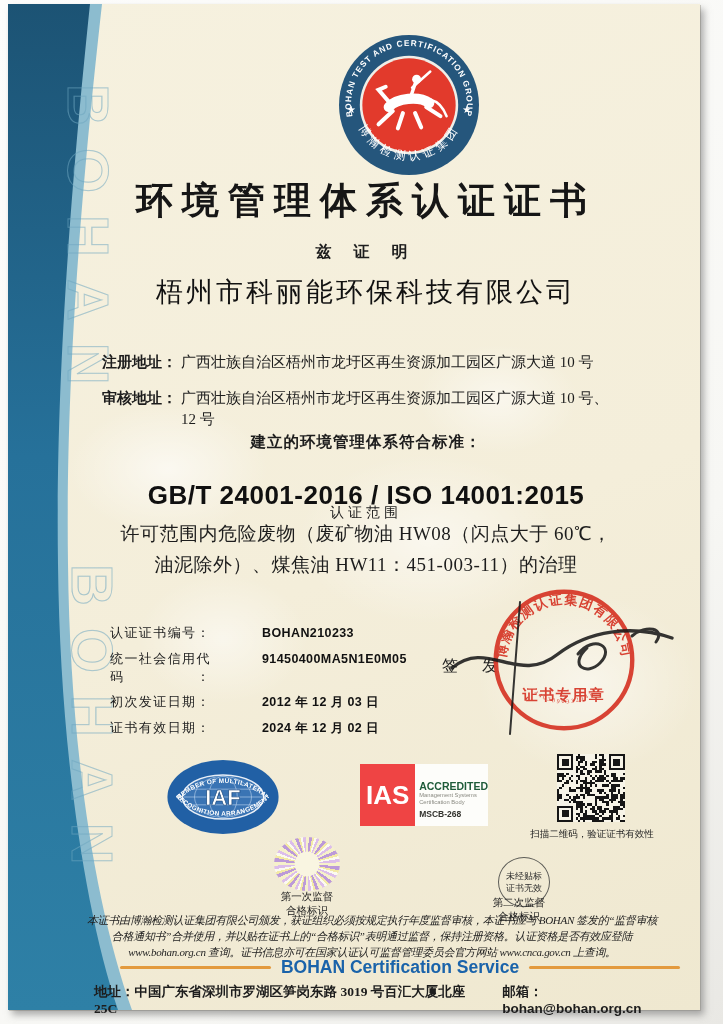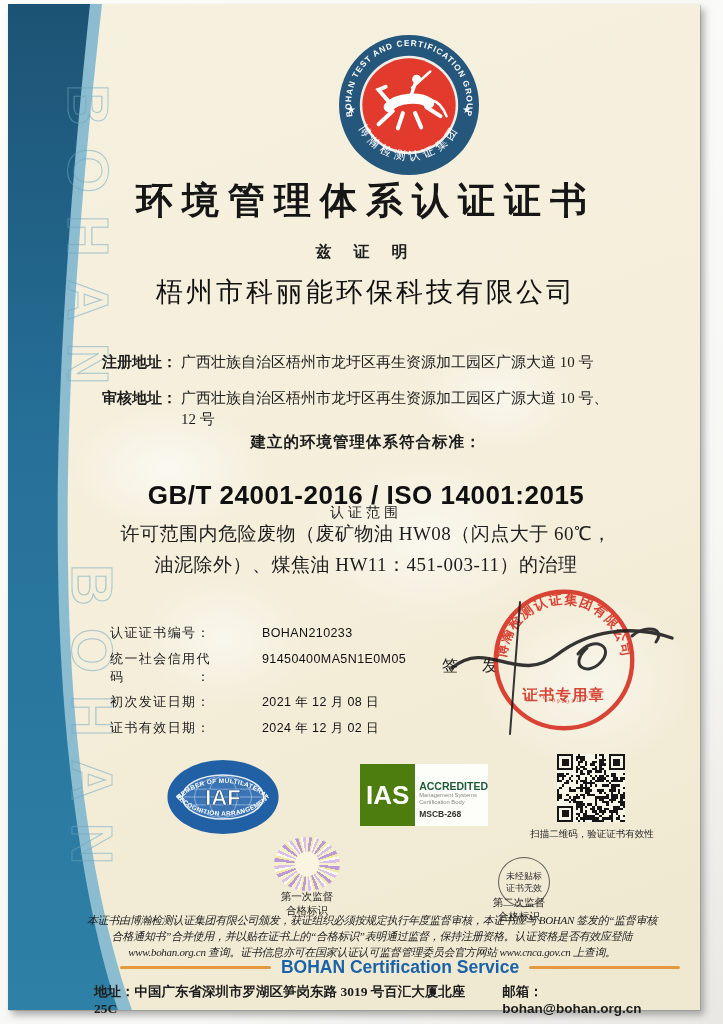--- a/index.html
+++ b/index.html
@@ -22,27 +22,27 @@
   .addr-row .lbl{font-weight:600;white-space:nowrap;margin-right:4px;}
   .addr1{top:348px;}
   .addr2{top:384px;}
   .std-intro{top:428px;font-size:15.5px;font-weight:bold;letter-spacing:1px;}
   .std-code{top:476px;font-size:26px;font-weight:bold;font-family:"Liberation Sans",sans-serif;letter-spacing:.5px;color:#101010;}
   .scope-label{top:500px;font-size:14px;font-weight:normal;letter-spacing:4px;}
   .scope{top:514px;font-size:19px;line-height:31px;letter-spacing:.5px;white-space:pre-line;}
   .fields{position:absolute;left:102px;top:620px;font-size:13px;}
   .frow{display:flex;align-items:baseline;margin-bottom:7.5px;}
   .frow .flabel{display:inline-block;width:100px;text-align:justify;text-align-last:justify;letter-spacing:.5px;color:#222;}
-  .frow .fvalue{margin-left:36px;font-family:"Liberation Sans",sans-serif;font-weight:normal;font-size:12.5px;color:#111;letter-spacing:.4px;padding-left:16px;}
+  .frow .fvalue{margin-left:36px;font-family:"Liberation Sans",sans-serif;font-weight:bold;font-size:12.5px;color:#111;letter-spacing:.4px;padding-left:16px;}
   .issue{position:absolute;left:434px;top:652px;font-size:16px;letter-spacing:10px;}
   .stamp{position:absolute;left:478px;top:578px;width:156px;height:156px;opacity:.95;}
   .signature{position:absolute;left:428px;top:590px;width:244px;height:148px;}
   .iaf{position:absolute;left:158px;top:754px;width:114px;height:78px;}
   .ias{position:absolute;left:352px;top:760px;width:128px;height:62px;display:flex;background:#fdfdfa;}
-  .ias-sq{width:58px;height:62px;background:#4d7c0f;color:#fff;display:flex;align-items:center;justify-content:center;
+  .ias-sq{width:58px;height:62px;background:#ef4444;color:#fff;display:flex;align-items:center;justify-content:center;
     font-family:"Liberation Sans",sans-serif;font-weight:bold;font-size:26px;letter-spacing:0;}
   .ias-right{padding:16px 0 0 4px;font-family:"Liberation Sans",sans-serif;}
   .ias-acc{color:#1e5b39;font-weight:bold;font-size:10.5px;}
   .ias-sub{color:#8a8a82;font-size:5.8px;line-height:7px;}
   .ias-code{color:#33332e;font-weight:bold;font-size:8.5px;margin-top:3px;}
   .qr{position:absolute;left:549px;top:750px;width:68px;height:68px;}
   .qr-caption{position:absolute;left:493px;top:824px;width:182px;text-align:center;font-size:9.5px;color:#222;}
   .mark1{position:absolute;left:266px;top:833px;width:66px;height:54px;border-radius:50%;
     background:radial-gradient(circle at 50% 50%,#fbf7e4 0 28%,rgba(255,255,255,0) 30%),
     repeating-conic-gradient(from 4deg,#b38cd9 0deg 7deg,#f4ea9e 7deg 12deg,#fdfdf5 12deg 17deg,#d9b7ee 17deg 23deg,#f7f3c9 23deg 30deg);
@@ -147,21 +147,21 @@
     <div class="frow">
       <span class="flabel">认证证书编号：</span>
       <span class="fvalue">BOHAN210233</span>
     </div>
     <div class="frow">
       <span class="flabel">统一社会信用代码：</span>
       <span class="fvalue">91450400MA5N1E0M05</span>
     </div>
     <div class="frow">
       <span class="flabel">初次发证日期：</span>
-      <span class="fvalue">2021 年 12 月 08 日</span>
+      <span class="fvalue">2012 年 12 月 03 日</span>
     </div>
     <div class="frow">
       <span class="flabel">证书有效日期：</span>
       <span class="fvalue">2024 年 12 月 02 日</span>
     </div>
   </div>
 
   <div class="issue">签 发</div>
   <svg class="stamp" viewBox="0 0 160 160">
     <defs>

